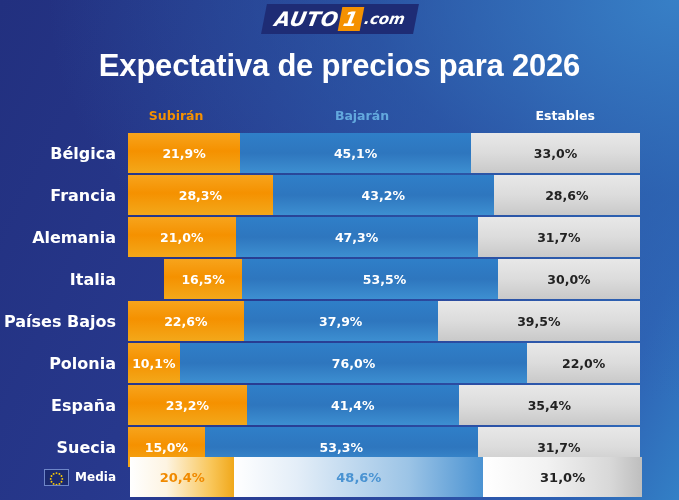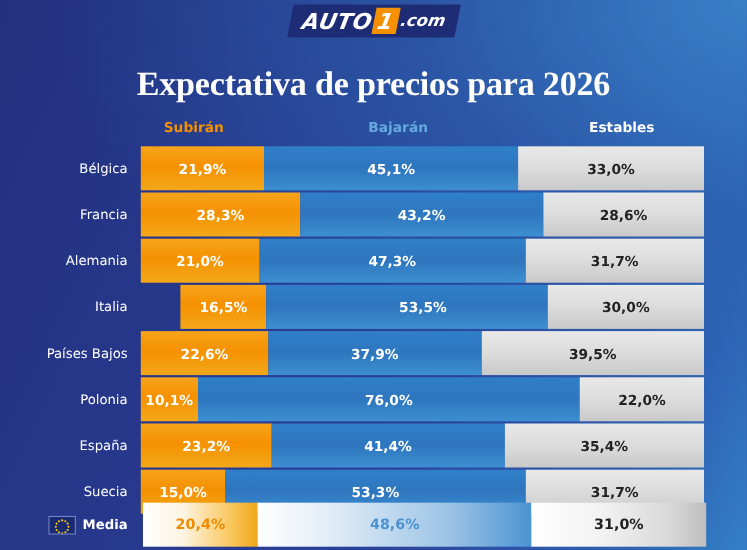--- a/index.html
+++ b/index.html
@@ -78,27 +78,27 @@
     font-style: italic;
     font-size: 15px;
     color: #ffffff;
     margin-left: 1px;
   }
 
   
   #chart-title {
     position: absolute;
     left: 0;
-    top: 58px;
+    top: 48px;
     width: 679px;
     text-align: center;
     color: #ffffff;
     font-size: 31px;
     font-weight: bold;
-    font-family: Liberation Serif, serif;
+    font-family: Liberation Sans, sans-serif;
     letter-spacing: -0.2px;
     white-space: nowrap;
   }
 
   
   #legend {
     position: absolute;
     left: 128px;
     top: 108px;
     width: 512px;
@@ -128,22 +128,22 @@
   .row-label {
     position: absolute;
     left: 0;
     top: 0;
     width: 116px;
     height: 40px;
     display: flex;
     align-items: center;
     justify-content: flex-end;
     color: #ffffff;
-    font-size: 12px;
-    font-weight: normal;
+    font-size: 16px;
+    font-weight: bold;
     white-space: nowrap;
   }
   .row-bars {
     position: absolute;
     left: 128px;
     top: 0;
     width: 512px;
     height: 40px;
     display: flex;
   }

